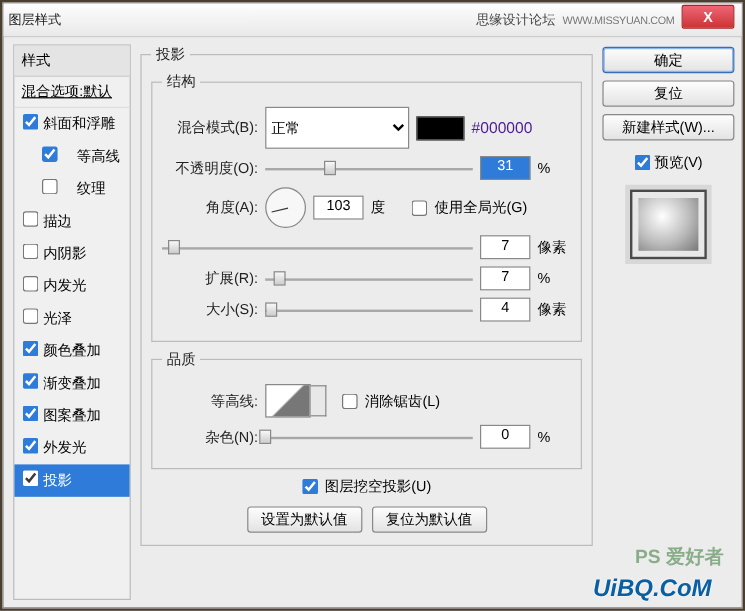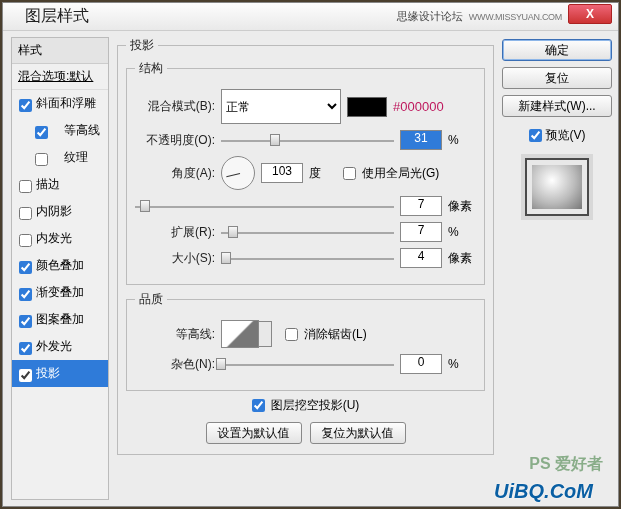--- a/index.html
+++ b/index.html
@@ -1,40 +1,40 @@
 <!DOCTYPE html>
 <html><head>
 <meta charset="utf-8">
 <style>
 * { box-sizing: border-box; font-family: "Microsoft YaHei", Arial, sans-serif; font-size: 12px; }
 body { margin: 0; padding: 0; background: #4a3f2e; width: 621px; height: 509px; position: relative; overflow: hidden; }
 .frame { position: absolute; top: 2px; left: 2px; right: 2px; bottom: 2px; background: #ececec; border: 1px solid #888; }
 .titlebar { height: 28px; background: linear-gradient(#fdfdfd,#e9e9e9); border-bottom: 1px solid #ccc; display: flex; align-items: center; padding: 0 4px; position: relative; }
-.title-text { font-size: 16px; color: #222; margin-left: 18px; }
+.title-text { font-size: 11px; color: #222; }
 .titlebar-right { position: absolute; right: 6px; display: flex; align-items: center; gap: 6px; }
 .forum { font-size: 11px; color: #444; }
 .forum-url { font-size: 9px; color: #777; letter-spacing: -0.3px; }
 .close-btn { width: 44px; height: 20px; background: linear-gradient(#e67,#c33); border: 1px solid #a22; border-radius: 2px; color: #fff; display: flex; align-items: center; justify-content: center; font-weight: bold; margin-top:-6px; }
 .body-area { position: absolute; top: 28px; left: 0; right: 0; bottom: 0; display: flex; padding: 6px 6px 6px 8px; gap: 4px; }
 .styles-panel { width: 98px; border: 1px solid #bbb; background: #f0f0f0; }
 .styles-header { background: #e4e4e4; padding: 4px 6px; border-bottom: 1px solid #ccc; }
 .styles-sub { padding: 4px 6px; border-bottom: 1px solid #ddd; text-decoration: underline; }
-.style-item { padding: 4px 4px 4px 6px; display: flex; align-items: flex-end; gap: 4px; border: 1px solid transparent; }
+.style-item { padding: 4px 4px 4px 6px; display: flex; align-items: flex-start; gap: 4px; border: 1px solid transparent; }
 .style-item.sel { background: #2f7bd9; color: #fff; }
 .style-item.sel input[type=checkbox] { accent-color: #fff; }
 .style-item.indent { padding-left: 22px; gap: 16px; }
 input[type=checkbox] { width: 13px; height: 13px; margin: 0; accent-color: #2f7bd9; }
 .center-panel { flex: 1; position: relative; padding: 0 4px; }
 fieldset { border: 1px solid #bbb; margin: 0 0 6px 0; padding: 6px 8px 10px 8px; }
 legend { padding: 0 4px; color: #222; }
 .row { display: flex; align-items: center; gap: 6px; margin: 6px 0; }
 .lbl { width: 80px; text-align: right; color: #222; }
 select { height: 35px; width: 120px; border: 1px solid #888; background: #fff; }
 .color-swatch { width: 40px; height: 20px; background: #000; border: 1px solid #666; }
-.hex { color: #be185d; font-size: 13px; }
+.hex { color: #4c1d95; font-size: 13px; }
 .slider { flex: 1; height: 16px; position: relative; }
 .slider-track { position: absolute; top: 8px; left: 0; right: 0; height: 2px; background: #a8a8a8; }
 .slider-thumb { position: absolute; top: 2px; width: 10px; height: 12px; background: linear-gradient(#f8f8f8,#ccc); border: 1px solid #888; transform: translateX(-50%); }
 .num-input { width: 42px; height: 20px; border: 1px solid #888; text-align: center; background: #fff; }
 .num-input.hl { background: #2f7bd9; color: #fff; }
 .unit { width: 28px; }
 .angle-dial { width: 34px; height: 34px; border: 1px solid #888; border-radius: 50%; background: #f7f7f7; position: relative; }
 .angle-dial::after { content: ''; position: absolute; width: 14px; height: 1px; background: #333; top: 16px; left: 4px; transform: rotate(-13deg); transform-origin: right center; }
 .contour-swatch { width: 38px; height: 28px; border: 1px solid #888; background: linear-gradient(135deg,#fff 0%,#fff 48%,#777 52%,#777 100%); position: relative; }
 .contour-swatch::after { content:''; position:absolute; right:-14px; top:0; bottom:0; width:12px; background:#e8e8e8; border:1px solid #888; border-left:none; }
@@ -86,20 +86,24 @@
           </div>
           <div class="style-item">
             <input type="checkbox" style="">
             <span>内阴影</span>
           </div>
           <div class="style-item">
             <input type="checkbox" style="">
             <span>内发光</span>
           </div>
           <div class="style-item">
+            <input type="checkbox" style="">
+            <span>光泽</span>
+          </div>
+          <div class="style-item">
             <input type="checkbox" checked="" style="">
             <span>颜色叠加</span>
           </div>
           <div class="style-item">
             <input type="checkbox" checked="" style="">
             <span>渐变叠加</span>
           </div>
           <div class="style-item">
             <input type="checkbox" checked="" style="">
             <span>图案叠加</span>

